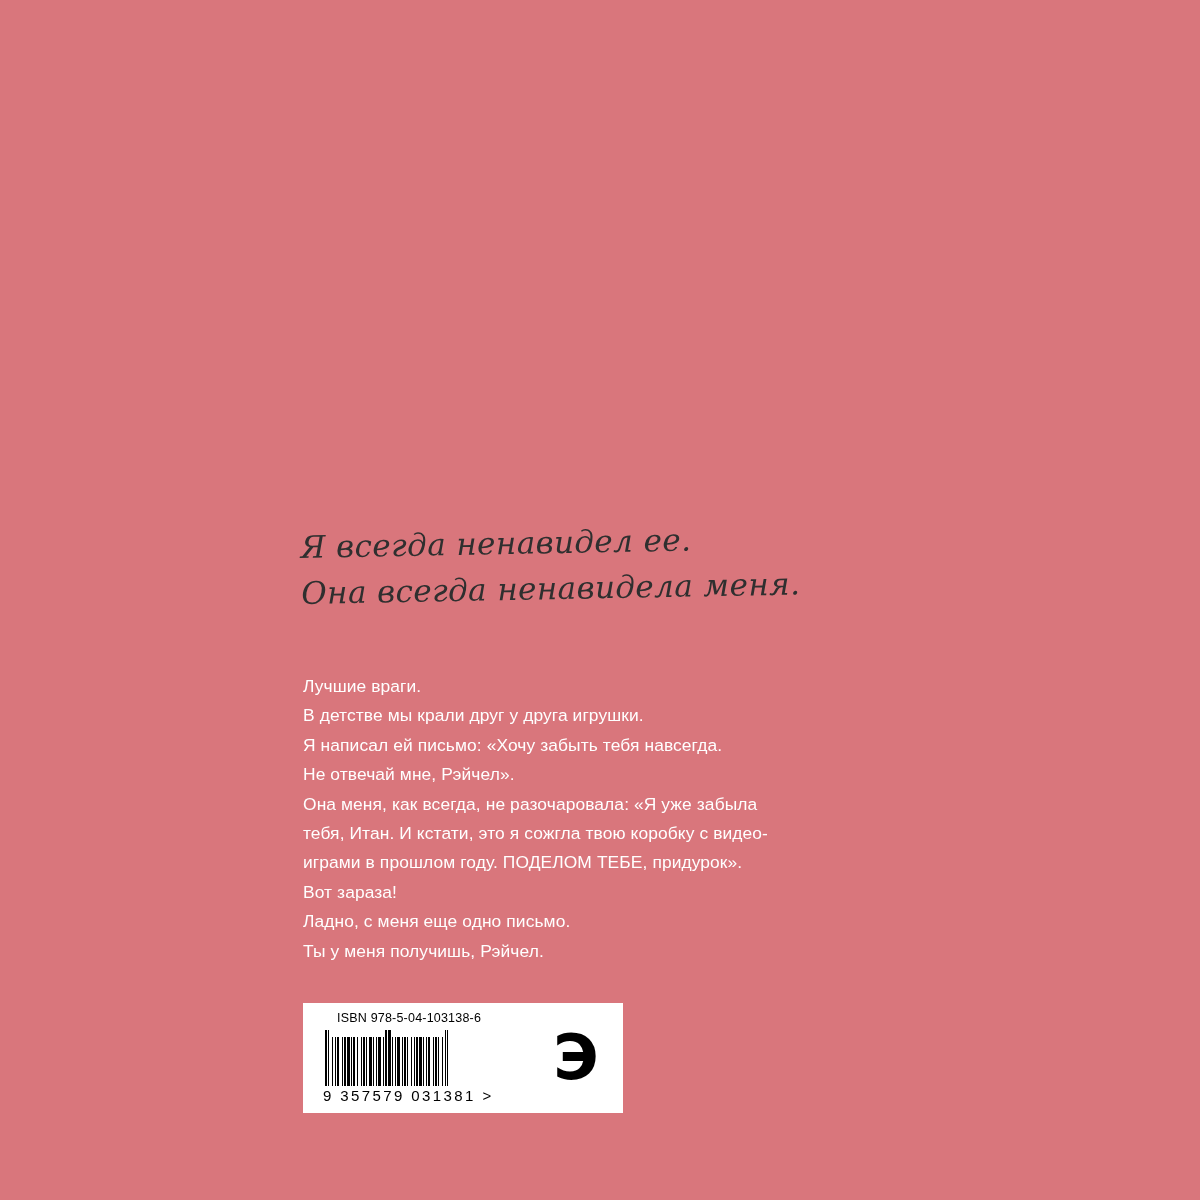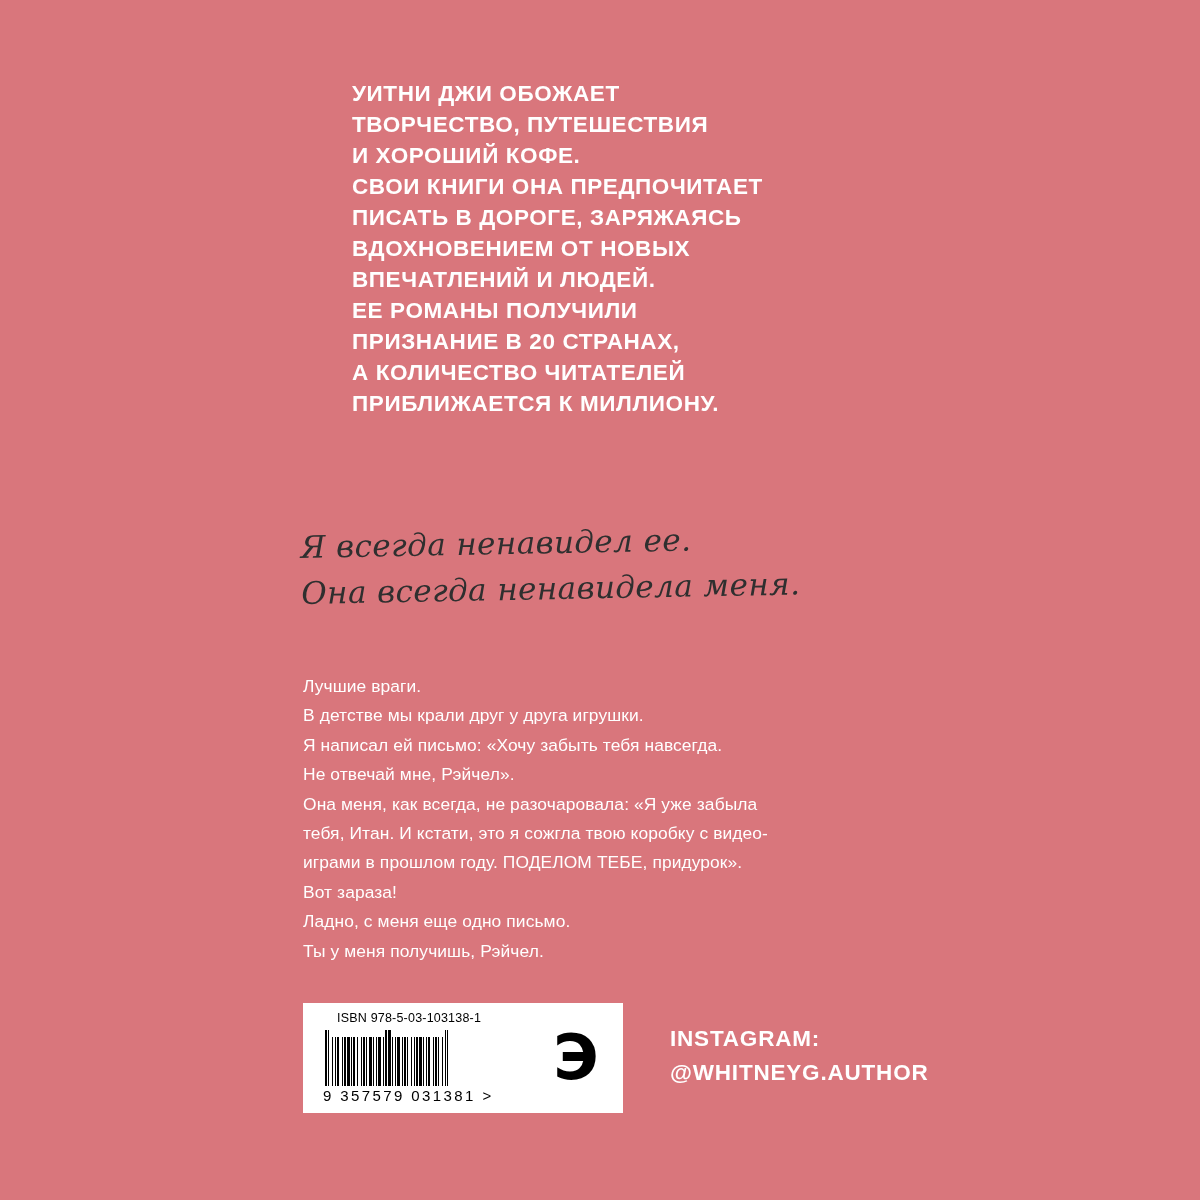--- a/index.html
+++ b/index.html
@@ -135,48 +135,37 @@
     letter-spacing: 0.8px;
     text-transform: uppercase;
     white-space: pre-line;
   }
 </style>
 </head>
 <body>
 
 <div class="cover">
 
-  <div class="author-blurb">Уитни Джи обожает
-творчество, путешествия
-и хороший кофе.
-Свои книги она предпочитает
-писать в дороге, заряжаясь
-вдохновением от новых
-впечатлений и людей.
-Ее романы получили
-признание в 20 странах,
-а количество читателей
-приближается к миллиону.</div>
 
   <div class="tagline">Я всегда ненавидел ее.
 Она всегда ненавидела меня.</div>
 
   <div class="body-text">Лучшие враги.
 В детстве мы крали друг у друга игрушки.
 Я написал ей письмо: «Хочу забыть тебя навсегда.
 Не отвечай мне, Рэйчел».
 Она меня, как всегда, не разочаровала: «Я уже забыла
 тебя, Итан. И кстати, это я сожгла твою коробку с видео-
 играми в прошлом году. ПОДЕЛОМ ТЕБЕ, придурок».
 Вот зараза!
 Ладно, с меня еще одно письмо.
 Ты у меня получишь, Рэйчел.</div>
 
   <div class="barcode-box">
-    <div class="isbn-label">ISBN 978-5-03-103138-1</div>
+    <div class="isbn-label">ISBN 978-5-04-103138-6</div>
     <div class="bars" id="bars">
         <i style="width: 2px; background: rgb(0, 0, 0); height: 100%;"></i>
         <i style="width: 1px; background: transparent; height: 100%;"></i>
         <i style="width: 1px; background: rgb(0, 0, 0); height: 100%;"></i>
         <i style="width: 3px; background: transparent; height: 100%;"></i>
         <i style="width: 1px; background: rgb(0, 0, 0); height: 88%;"></i>
         <i style="width: 2px; background: transparent; height: 100%;"></i>
         <i style="width: 1px; background: rgb(0, 0, 0); height: 88%;"></i>
         <i style="width: 1px; background: transparent; height: 100%;"></i>
         <i style="width: 2px; background: rgb(0, 0, 0); height: 88%;"></i>
@@ -252,16 +241,14 @@
         <i style="width: 1px; background: rgb(0, 0, 0); height: 100%;"></i>
         <i style="width: 2px; background: transparent; height: 100%;"></i>
       </div>
     <div class="barcode-digits">
       <span>9 357579 031381</span>
       <span>&gt;</span>
     </div>
     <div class="publisher-logo">Э</div>
   </div>
 
-  <div class="instagram">INSTAGRAM:
-@WHITNEYG.AUTHOR</div>
 
 </div>
 
 </body></html>

